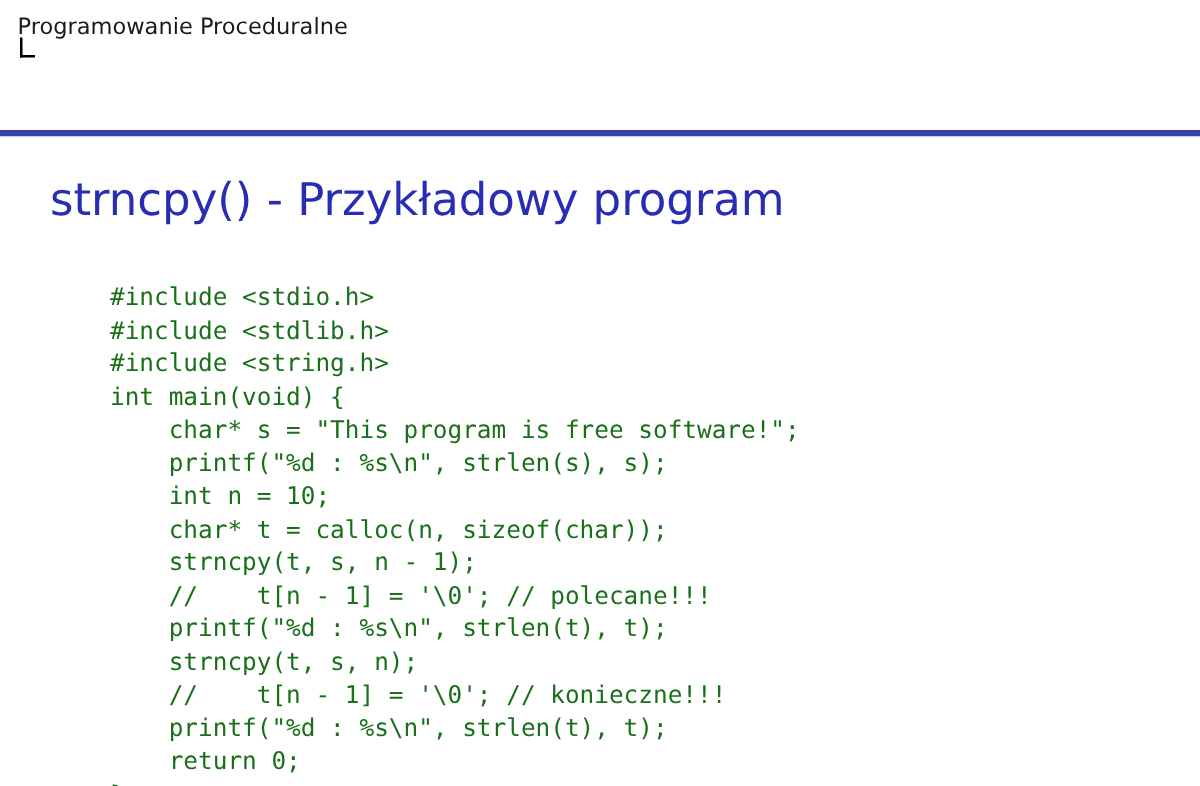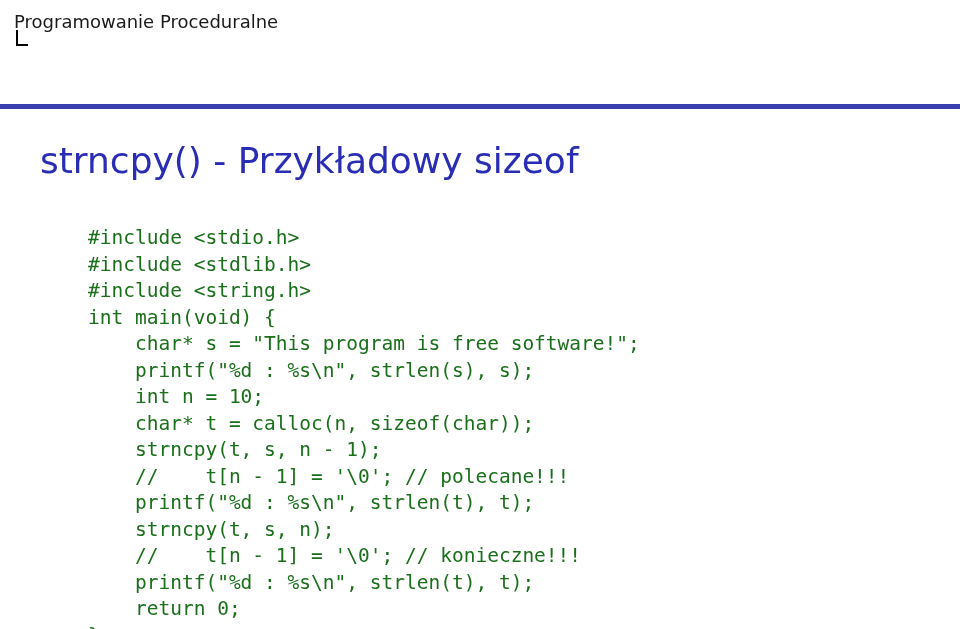--- a/index.html
+++ b/index.html
@@ -90,21 +90,21 @@
 
   <div class="crumbs">
     <div>Programowanie Proceduralne</div>
     <div class="crumb-line2">
       <span class="angle"></span>
     </div>
   </div>
 
   <div class="hr"></div>
 
-  <div class="title">strncpy() - Przykładowy sizeof</div>
+  <div class="title">strncpy() - Przykładowy program</div>
 
   <div class="code" id="code-block">#include &lt;stdio.h&gt;
 #include &lt;stdlib.h&gt;
 #include &lt;string.h&gt;
 int main(void) {
     char* s = "This program is free software!";
     printf("%d : %s\n", strlen(s), s);
     int n = 10;
     char* t = calloc(n, sizeof(char));
     strncpy(t, s, n - 1);

